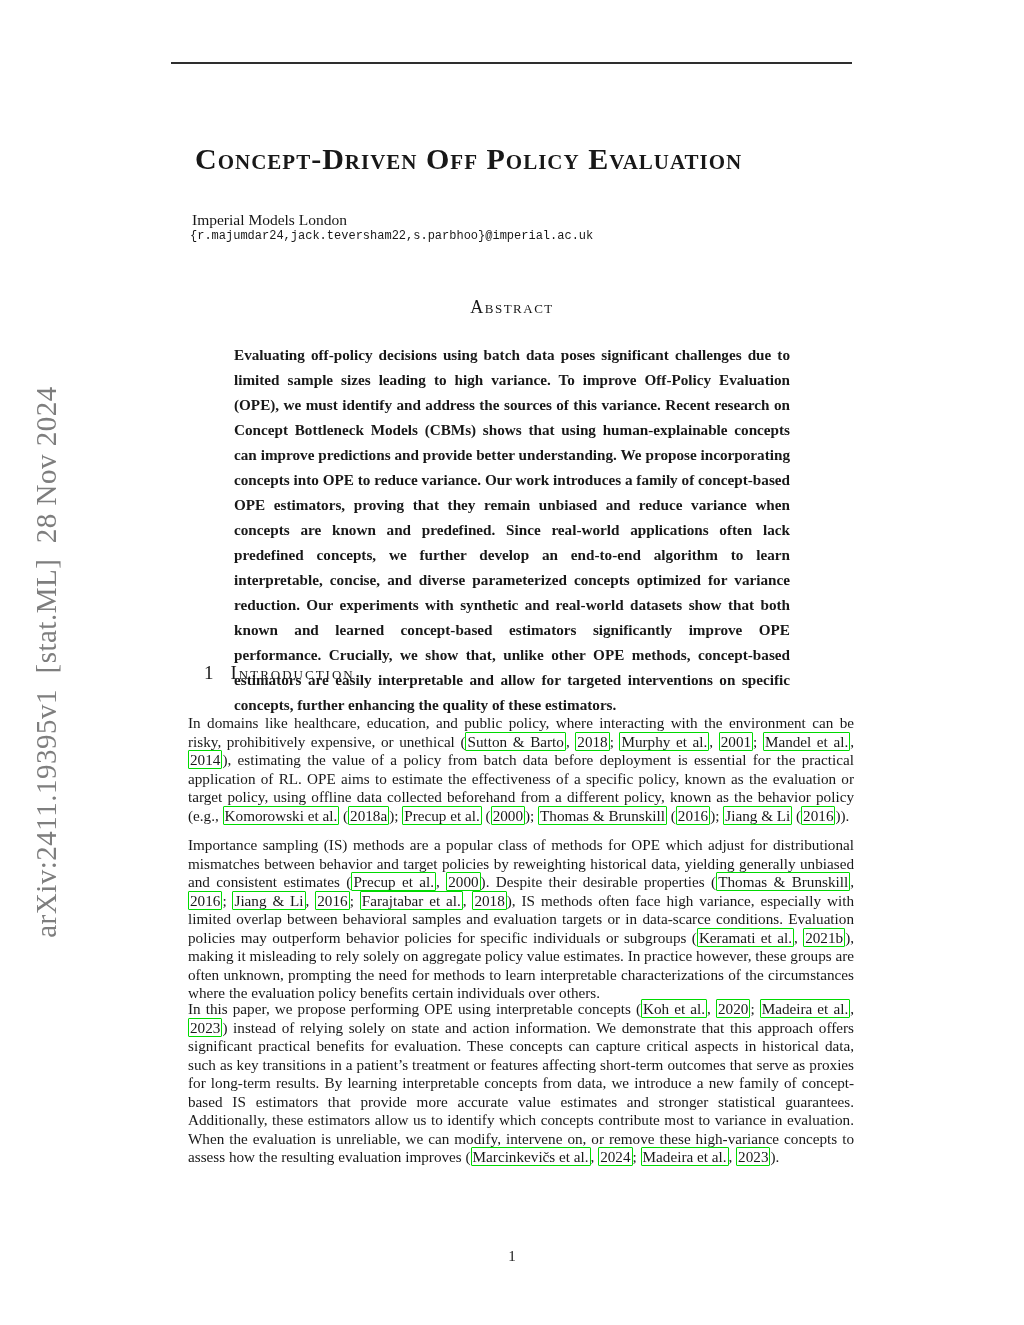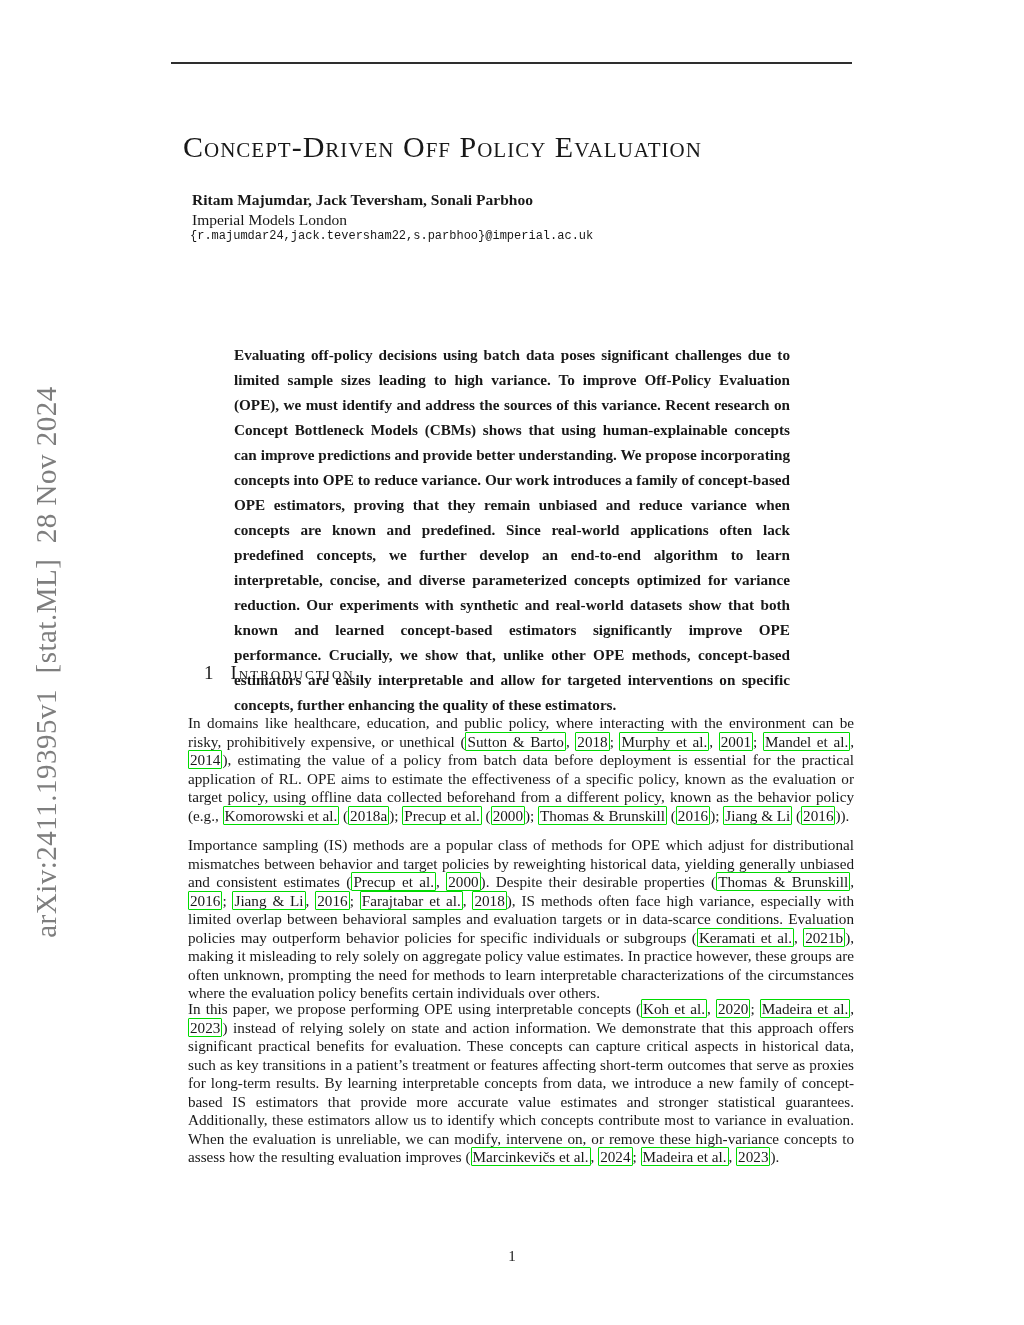--- a/index.html
+++ b/index.html
@@ -23,22 +23,22 @@
     left: 46px; top: 662px;
     transform: translate(-50%, -50%) rotate(-90deg);
     white-space: pre;
     font-size: 29px;
     color: #7e7e7e;
     letter-spacing: 0.5px;
   }
   .title {
     position: absolute;
     left: 179px; top: 126px;
-    margin: 4px;
-    font-weight: normal;
+    margin: 16px;
+    font-weight: bold;
     font-variant: small-caps;
     font-size: 30px;
     letter-spacing: 1px;
   }
   .authors {
     position: absolute;
     left: 192px; top: 191px;
     font-weight: bold;
     font-size: 15.5px;
   }
@@ -109,24 +109,24 @@
 <body>
 
 <div class="page">
 
   <div class="watermark">arXiv:2411.19395v1  [stat.ML]  28 Nov 2024</div>
 
   <div class="top-rule"></div>
 
   <h1 class="title">Concept-Driven Off Policy Evaluation</h1>
 
-  <div class="authors">Ritam Majumdar, Jack Teversham, Sonali Parbhoo</div>
   <div class="affiliation">Imperial Models London</div>
   <div class="emails">{r.majumdar24,jack.teversham22,s.parbhoo}@imperial.ac.uk</div>
 
+  <div class="abstract-heading">Abstract</div>
   <p class="abstract-body">Evaluating off-policy decisions using batch data poses significant challenges due to limited sample sizes leading to high variance. To improve Off-Policy Evaluation (OPE), we must identify and address the sources of this variance. Recent research on Concept Bottleneck Models (CBMs) shows that using human-explainable concepts can improve predictions and provide better understanding. We propose incorporating concepts into OPE to reduce variance. Our work introduces a family of concept-based OPE estimators, proving that they remain unbiased and reduce variance when concepts are known and predefined. Since real-world applications often lack predefined concepts, we further develop an end-to-end algorithm to learn interpretable, concise, and diverse parameterized concepts optimized for variance reduction. Our experiments with synthetic and real-world datasets show that both known and learned concept-based estimators significantly improve OPE performance. Crucially, we show that, unlike other OPE methods, concept-based estimators are easily interpretable and allow for targeted interventions on specific concepts, further enhancing the quality of these estimators.</p>
 
   <div class="section-heading">
     <span class="num">1</span><span class="sc">Introduction</span>
   </div>
 
   <p class="body-para p1"><span>In domains like healthcare, education, and public policy, where interacting with the environment can be risky, prohibitively expensive, or unethical (</span><span class="cite">Sutton &amp; Barto</span><span>, </span><span class="cite">2018</span><span>; </span><span class="cite">Murphy et al.</span><span>, </span><span class="cite">2001</span><span>; </span><span class="cite">Mandel et al.</span><span>, </span><span class="cite">2014</span><span>), estimating the value of a policy from batch data before deployment is essential for the practical application of RL. OPE aims to estimate the effectiveness of a specific policy, known as the evaluation or target policy, using offline data collected beforehand from a different policy, known as the behavior policy (e.g., </span><span class="cite">Komorowski et al.</span><span> (</span><span class="cite">2018a</span><span>); </span><span class="cite">Precup et al.</span><span> (</span><span class="cite">2000</span><span>); </span><span class="cite">Thomas &amp; Brunskill</span><span> (</span><span class="cite">2016</span><span>); </span><span class="cite">Jiang &amp; Li</span><span> (</span><span class="cite">2016</span><span>)).</span></p>
   <p class="body-para p2"><span>Importance sampling (IS) methods are a popular class of methods for OPE which adjust for distributional mismatches between behavior and target policies by reweighting historical data, yielding generally unbiased and consistent estimates (</span><span class="cite">Precup et al.</span><span>, </span><span class="cite">2000</span><span>). Despite their desirable properties (</span><span class="cite">Thomas &amp; Brunskill</span><span>, </span><span class="cite">2016</span><span>; </span><span class="cite">Jiang &amp; Li</span><span>, </span><span class="cite">2016</span><span>; </span><span class="cite">Farajtabar et al.</span><span>, </span><span class="cite">2018</span><span>), IS methods often face high variance, especially with limited overlap between behavioral samples and evaluation targets or in data-scarce conditions. Evaluation policies may outperform behavior policies for specific individuals or subgroups (</span><span class="cite">Keramati et al.</span><span>, </span><span class="cite">2021b</span><span>), making it misleading to rely solely on aggregate policy value estimates. In practice however, these groups are often unknown, prompting the need for methods to learn interpretable characterizations of the circumstances where the evaluation policy benefits certain individuals over others.</span></p>
   <p class="body-para p3"><span>In this paper, we propose performing OPE using interpretable concepts (</span><span class="cite">Koh et al.</span><span>, </span><span class="cite">2020</span><span>; </span><span class="cite">Madeira et al.</span><span>, </span><span class="cite">2023</span><span>) instead of relying solely on state and action information. We demonstrate that this approach offers significant practical benefits for evaluation. These concepts can capture critical aspects in historical data, such as key transitions in a patient’s treatment or features affecting short-term outcomes that serve as proxies for long-term results. By learning interpretable concepts from data, we introduce a new family of concept-based IS estimators that provide more accurate value estimates and stronger statistical guarantees. Additionally, these estimators allow us to identify which concepts contribute most to variance in evaluation. When the evaluation is unreliable, we can modify, intervene on, or remove these high-variance concepts to assess how the resulting evaluation improves (</span><span class="cite">Marcinkevičs et al.</span><span>, </span><span class="cite">2024</span><span>; </span><span class="cite">Madeira et al.</span><span>, </span><span class="cite">2023</span><span>).</span></p>
 

